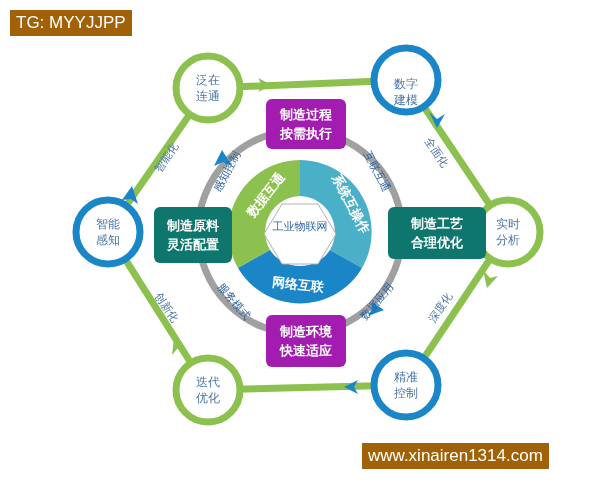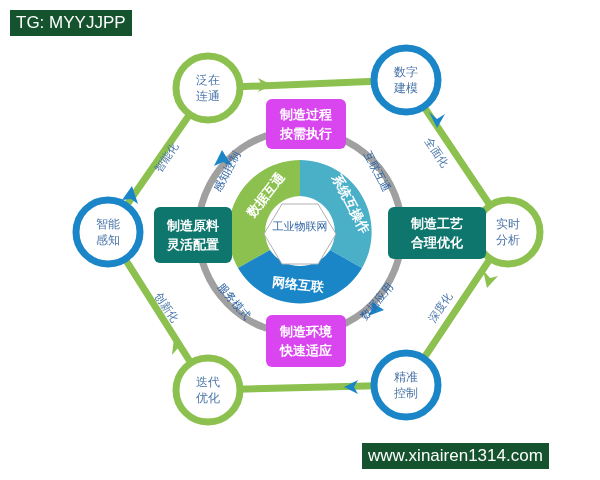--- a/index.html
+++ b/index.html
@@ -11,40 +11,40 @@
   svg.diagram { position: absolute; left: 0; top: 0; }
   .node-label {
     position: absolute; width: 60px; text-align: center;
     font-size: 12px; line-height: 16px; color: #4a74a8;
   }
   .box {
     position: absolute; border-radius: 6px; color: #ffffff;
     display: flex; flex-direction: column; align-items: center; justify-content: center;
     font-size: 13px; line-height: 19px; font-weight: bold; text-align: center;
   }
-  .box.blue { background: #d946ef; }
+  .box.blue { background: #a21caf; }
   .box.green { background: #0f766e; }
   .edge-label {
     position: absolute; font-size: 11px; color: #4a74a8; white-space: nowrap;
     transform-origin: center center;
   }
   .ring-label {
     position: absolute; font-size: 11px; color: #2d63a3; white-space: nowrap;
     transform-origin: center center;
   }
   .seg-label {
     position: absolute; font-size: 13px; font-weight: bold; color: #ffffff; white-space: nowrap;
     transform-origin: center center;
   }
   .core-label {
     position: absolute; width: 80px; text-align: center; color: #2d63a3;
     font-size: 11px; line-height: 15px;
   }
   .watermark {
-    position: absolute; background: #14532d; color: #ffffff;
+    position: absolute; background: #a16207; color: #ffffff;
     font-family: "Liberation Sans", sans-serif; font-size: 17px; line-height: 26px; padding: 0 6px;
   }
 </style>
 </head>
 <body>
 
 <svg class="diagram" width="600" height="480" viewBox="0 0 600 480">
 
   <g stroke-width="7" fill="none" stroke-linecap="round">
     <line x1="208" y1="88" x2="406" y2="80" stroke="#8dc14f"></line>
@@ -84,21 +84,21 @@
     <circle cx="406" cy="385" r="32" stroke="#1a86c8"></circle>
     <circle cx="208" cy="390" r="32" stroke="#8dc14f"></circle>
     <circle cx="108" cy="232" r="32" stroke="#1a86c8"></circle>
   </g>
 </svg>
 
 <div class="node-label" style="left:178px; top:72px;">
   <div>泛在</div>
   <div>连通</div>
 </div>
-<div class="node-label" style="left:376px; top:64px;text-align:center;">
+<div class="node-label" style="left:376px; top:76px;text-align:center;">
   <div>数字</div>
   <div>建模</div>
 </div>
 <div class="node-label" style="left:478px; top:216px;">
   <div>实时</div>
   <div>分析</div>
 </div>
 <div class="node-label" style="left:376px; top:369px;">
   <div>精准</div>
   <div>控制</div>

